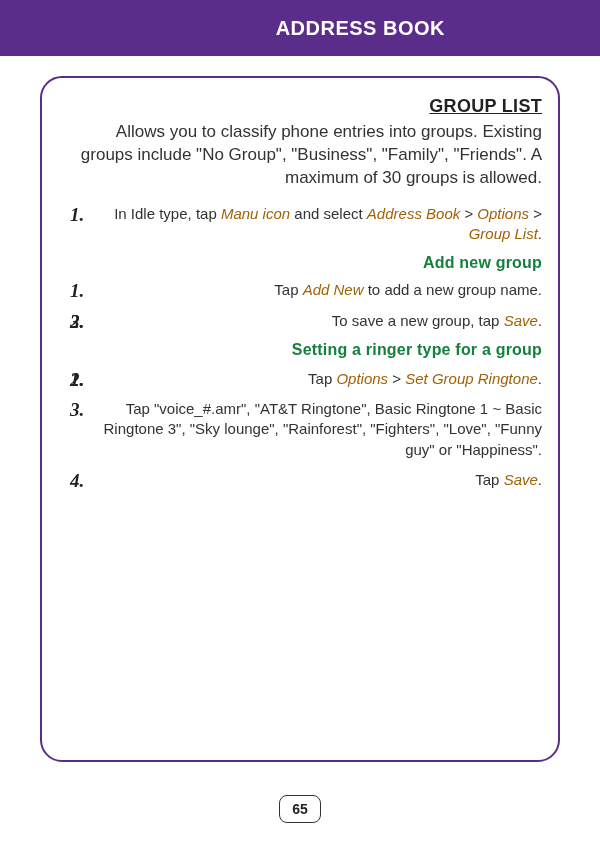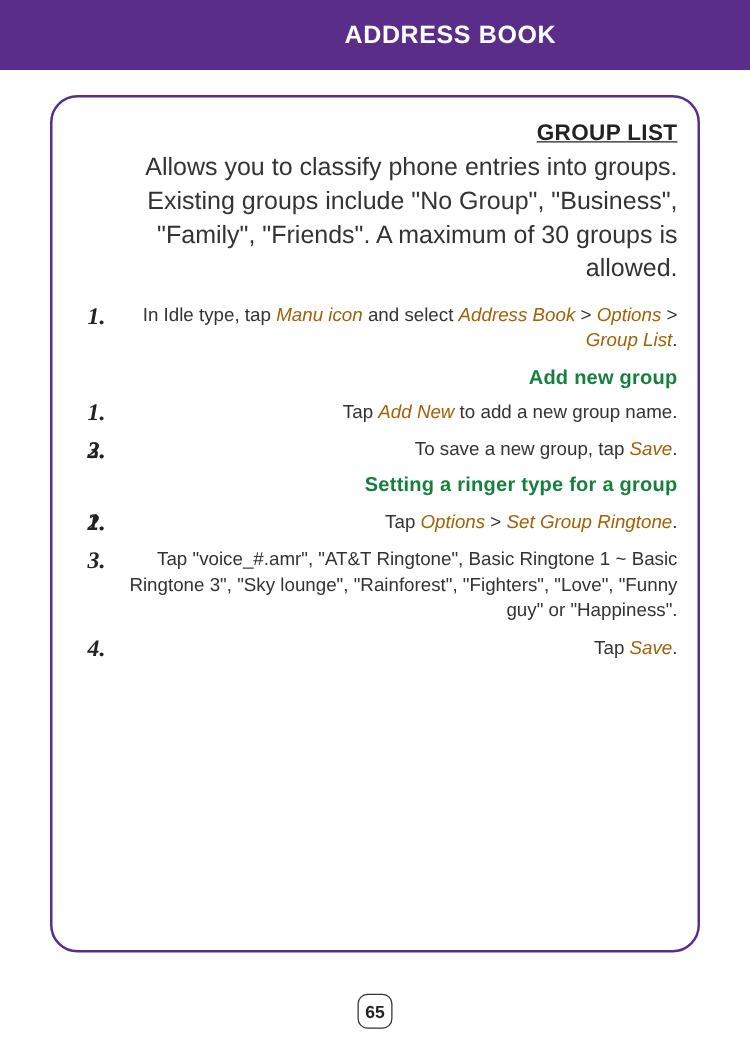--- a/index.html
+++ b/index.html
@@ -35,21 +35,21 @@
     .section-title {
       font-family: Arial, sans-serif;
       font-weight: 700;
       font-size: 18px;
       text-decoration: underline;
       margin-bottom: 4px;
       color: #222;
       letter-spacing: 0.3px;
     }
     .intro {
-      font-size: 20px;
+      font-size: 17px;
       color: #333;
       line-height: 1.35;
       margin-bottom: 14px;
       font-stretch: condensed;
     }
     .steps {
       list-style: none;
       counter-reset: step;
       padding-left: 0;
     }
@@ -84,21 +84,21 @@
       font-size: 16px;
       color: #15803d;
       margin: 10px 0 8px 0;
       letter-spacing: 0.2px;
     }
     .page-num {
       position: absolute;
       left: 50%;
       transform: translateX(-50%);
       bottom: 26px;
-      width: 28px;
+      width: 42px;
       height: 28px;
       border: 1.5px solid #333;
       border-radius: 8px;
       font-family: Arial, sans-serif;
       font-weight: 700;
       font-size: 14px;
       line-height: 26px;
       text-align: center;
       color: #222;
     }

